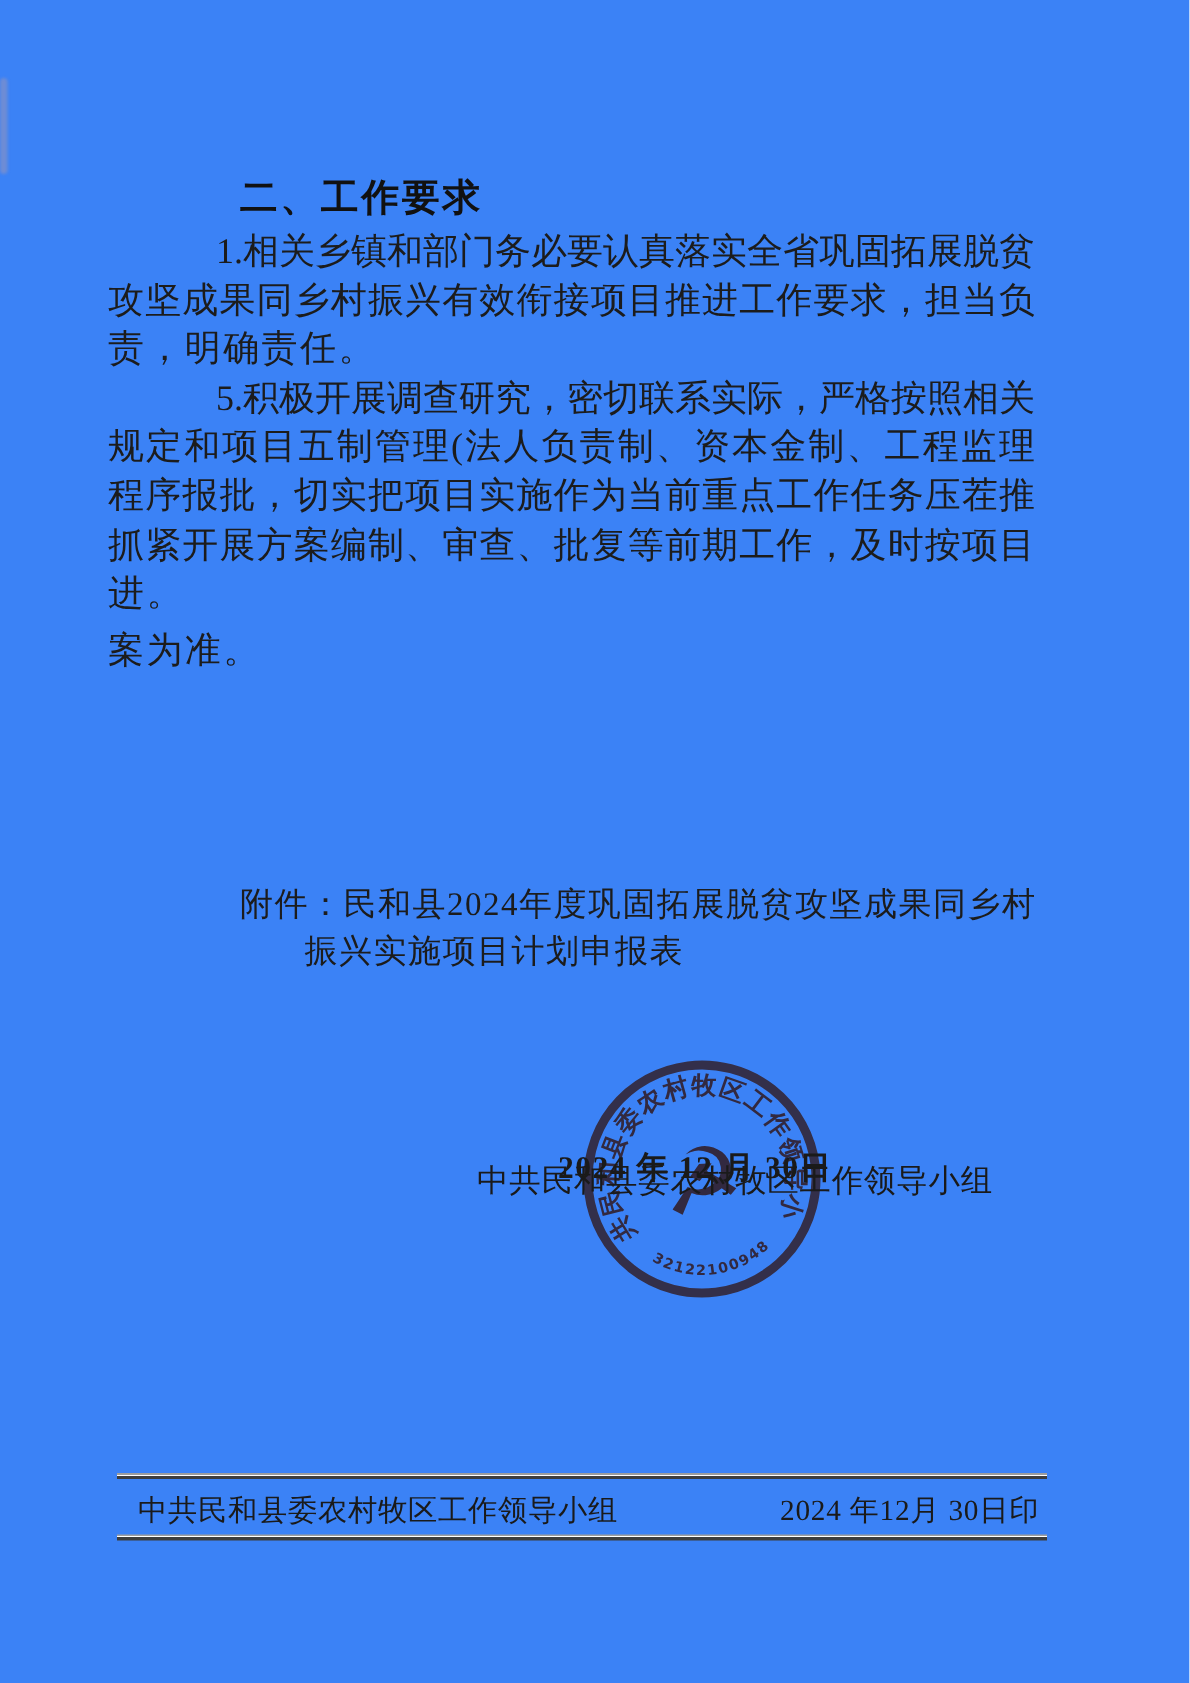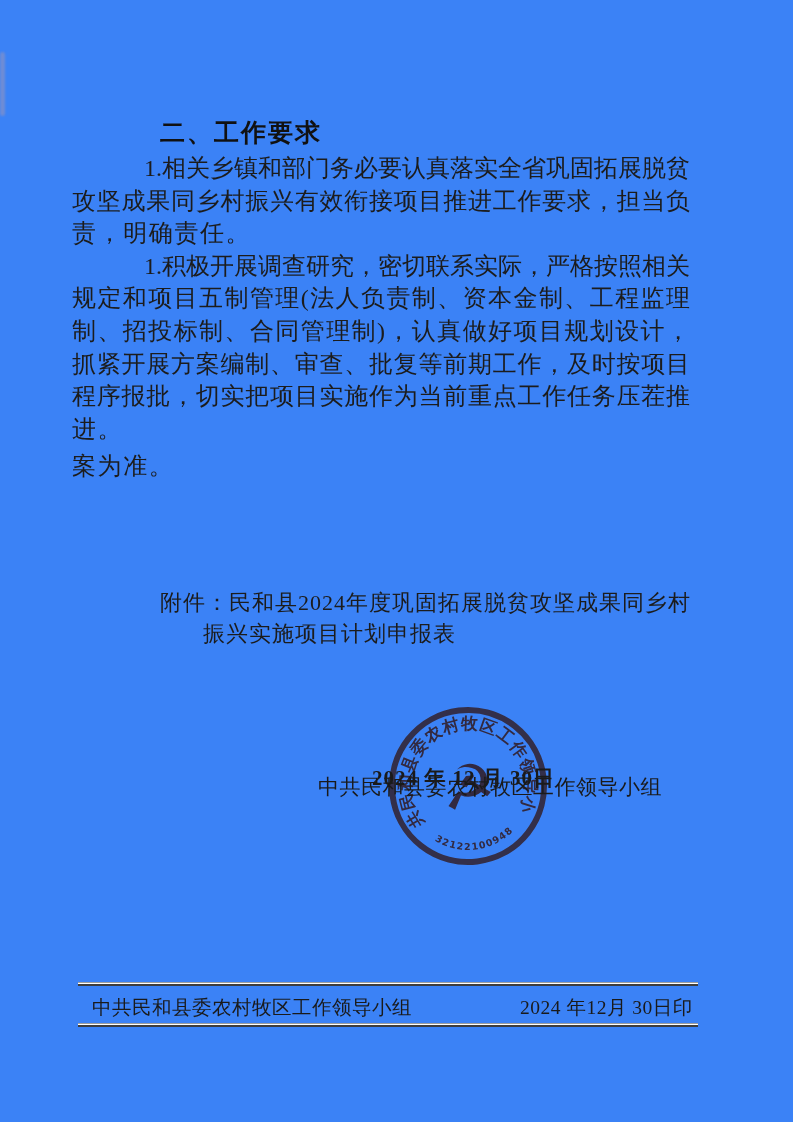--- a/index.html
+++ b/index.html
@@ -90,25 +90,24 @@
 
   <h2 class="heading">二、工作要求</h2>
 
   <div class="body-text">
     <div class="para">
       <div class="line fill indent">1.相关乡镇和部门务必要认真落实全省巩固拓展脱贫</div>
       <div class="line fill">攻坚成果同乡村振兴有效衔接项目推进工作要求，担当负</div>
       <div class="line last">责，明确责任。</div>
     </div>
     <div class="para">
-      <div class="line fill indent">1.积极开展调查研究，密切联系实际，严格按照相关</div>
+      <div class="line fill indent">5.积极开展调查研究，密切联系实际，严格按照相关</div>
       <div class="line fill">规定和项目五制管理(法人负责制、资本金制、工程监理</div>
-      <div class="line fill">制、招投标制、合同管理制)，认真做好项目规划设计，</div>
+      <div class="line fill">程序报批，切实把项目实施作为当前重点工作任务压茬推</div>
       <div class="line fill">抓紧开展方案编制、审查、批复等前期工作，及时按项目</div>
-      <div class="line fill">程序报批，切实把项目实施作为当前重点工作任务压茬推</div>
       <div class="line last">进。</div>
     </div>
     <div class="para para-3">
       <div class="line last">案为准。</div>
     </div>
   </div>
 
   <div class="attachment-line-1">附件：民和县2024年度巩固拓展脱贫攻坚成果同乡村</div>
   <div class="attachment-line-2">振兴实施项目计划申报表</div>
 

